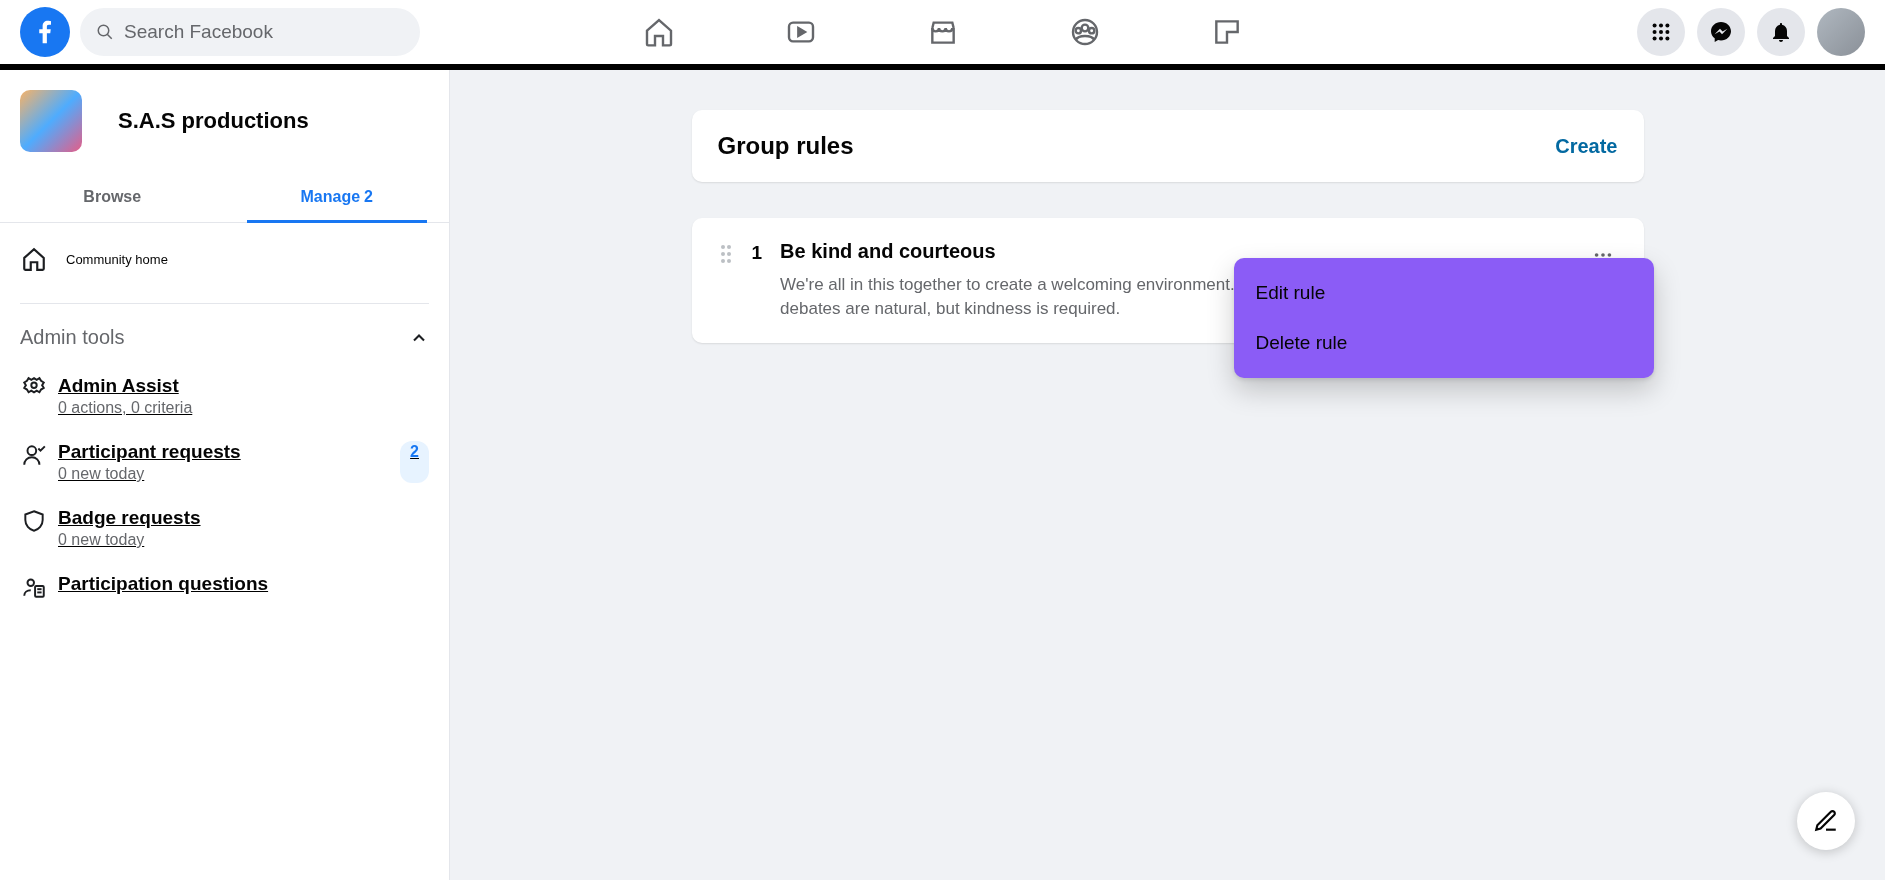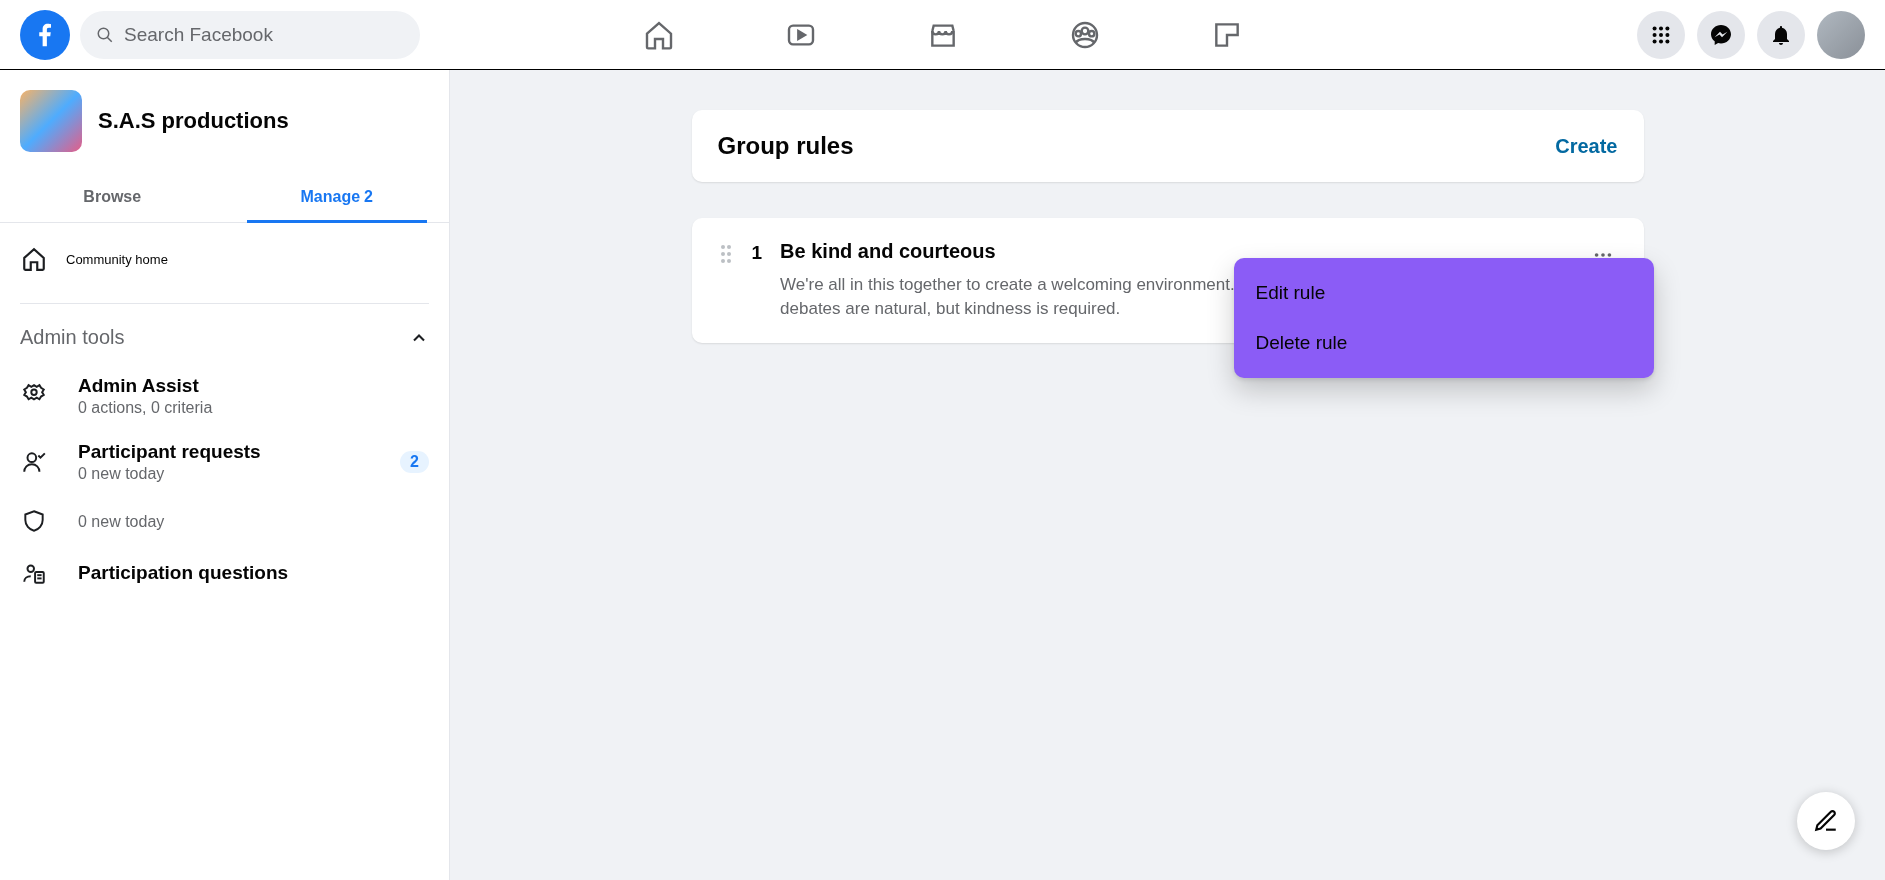--- a/index.html
+++ b/index.html
@@ -4,21 +4,21 @@
 <style>
 * { margin: 0; padding: 0; box-sizing: border-box; font-family: Helvetica, Arial, sans-serif; }
 body { background: #f0f2f5; width: 1885px; height: 880px; overflow: hidden; }
 
 .topbar {
   height: 70px;
   background: #fff;
   display: flex;
   align-items: center;
   padding: 0 20px;
-  border-bottom: 1px solid #000000;
+  border-bottom: 6px solid #000000;
   position: relative;
 }
 .logo-circle {
   width: 50px; height: 50px; border-radius: 50%; background: #1877f2;
   display: flex; align-items: center; justify-content: center;
   color: #fff; font-weight: bold; font-size: 32px;
 }
 .search-pill {
   margin-left: 10px; background: #f0f2f5; border-radius: 30px;
   height: 48px; width: 340px; display: flex; align-items: center; padding: 0 16px;
@@ -47,21 +47,21 @@
 .layout { display: flex; height: calc(100% - 70px); }
 .sidebar {
   width: 450px; background: #fff; border-right: 1px solid #e4e6eb;
   padding: 20px 0; overflow-y: auto;
 }
 .group-header { display: flex; align-items: center; padding: 0 20px 10px; gap: 16px; }
 .group-thumb {
   width: 62px; height: 62px; border-radius: 10px;
   background: linear-gradient(135deg,#f7b267,#4facfe,#e55d87);
 }
-.group-name { font-size: 22px; font-weight: 600; color: #050505; }
+.group-name { font-size: 22px; font-weight: 600; color: #050505; margin-left: 20px; }
 
 .tabs { display: flex; border-bottom: 1px solid #e4e6eb; margin-top: 10px; }
 .tab {
   flex: 1; text-align: center; padding: 16px 0; font-size: 16px; font-weight: 600;
   color: #65676b; cursor: pointer; position: relative;
 }
 .tab.active { color: #1877f2; }
 .tab.active::after {
   content: ''; position: absolute; bottom: -1px; left: 10%; right: 10%;
   height: 3px; background: #1877f2;
@@ -74,21 +74,21 @@
   cursor: pointer; font-size: 13px; color: #050505;
 }
 .side-icon { width: 28px; height: 28px; display: flex; align-items: center; justify-content: center; color: #1c1e21; }
 
 .side-divider { height: 1px; background: #e4e6eb; margin: 8px 20px; }
 .section-header {
   display: flex; justify-content: space-between; align-items: center;
   padding: 14px 20px; font-size: 20px; font-weight: 400; color: #65676b; cursor: pointer;
 }
 
-.side-item-multi { display: flex; align-items: center; padding: 12px 20px; gap: 30px; cursor: pointer; }
+.side-item-multi { display: flex; padding: 12px 20px; gap: 10px; cursor: pointer; text-decoration: underline; }
 .side-item-multi .texts { flex: 1; }
 .side-item-multi .title { font-size: 19px; font-weight: 600; color: #050505; }
 .side-item-multi .sub { font-size: 16px; color: #65676b; margin-top: 2px; }
 .badge-count {
   background: #e7f3ff; color: #1877f2; border-radius: 12px;
   padding: 2px 10px; font-size: 16px; font-weight: 600;
 }
 
 .main { flex: 1; padding: 40px 0; display: flex; flex-direction: column; align-items: center; }
 .card {
@@ -267,20 +267,21 @@
       <div class="badge-count">2</div>
     </div>
 
     <div class="side-item-multi">
       <span class="side-icon">
         <svg width="26" height="26" viewBox="0 0 24 24" fill="none" stroke="#1c1e21" stroke-width="1.8">
             <path d="M12 3l8 3v5c0 5-3.5 9-8 10-4.5-1-8-5-8-10V6z"></path>
           </svg>
       </span>
       <div class="texts">
+        <div class="title">Badge requests</div>
         <div class="sub">0 new today</div>
       </div>
     </div>
 
     <div class="side-item-multi">
       <span class="side-icon">
         <svg width="26" height="26" viewBox="0 0 24 24" fill="none" stroke="#1c1e21" stroke-width="1.8">
             <circle cx="9" cy="8" r="3"></circle>
             <path d="M3 20c0-3 2.5-5 6-5"></path>
             <rect x="13" y="11" width="8" height="10" rx="1"></rect>

